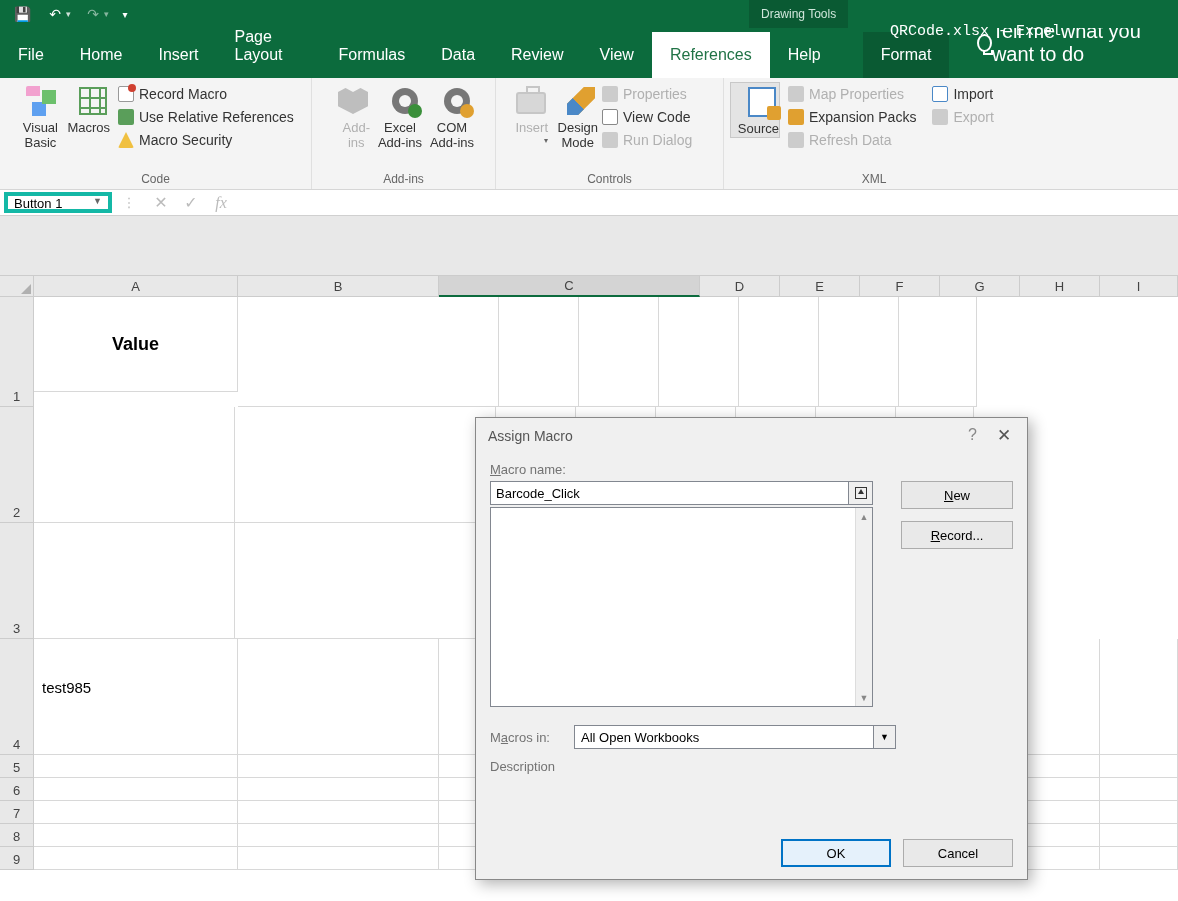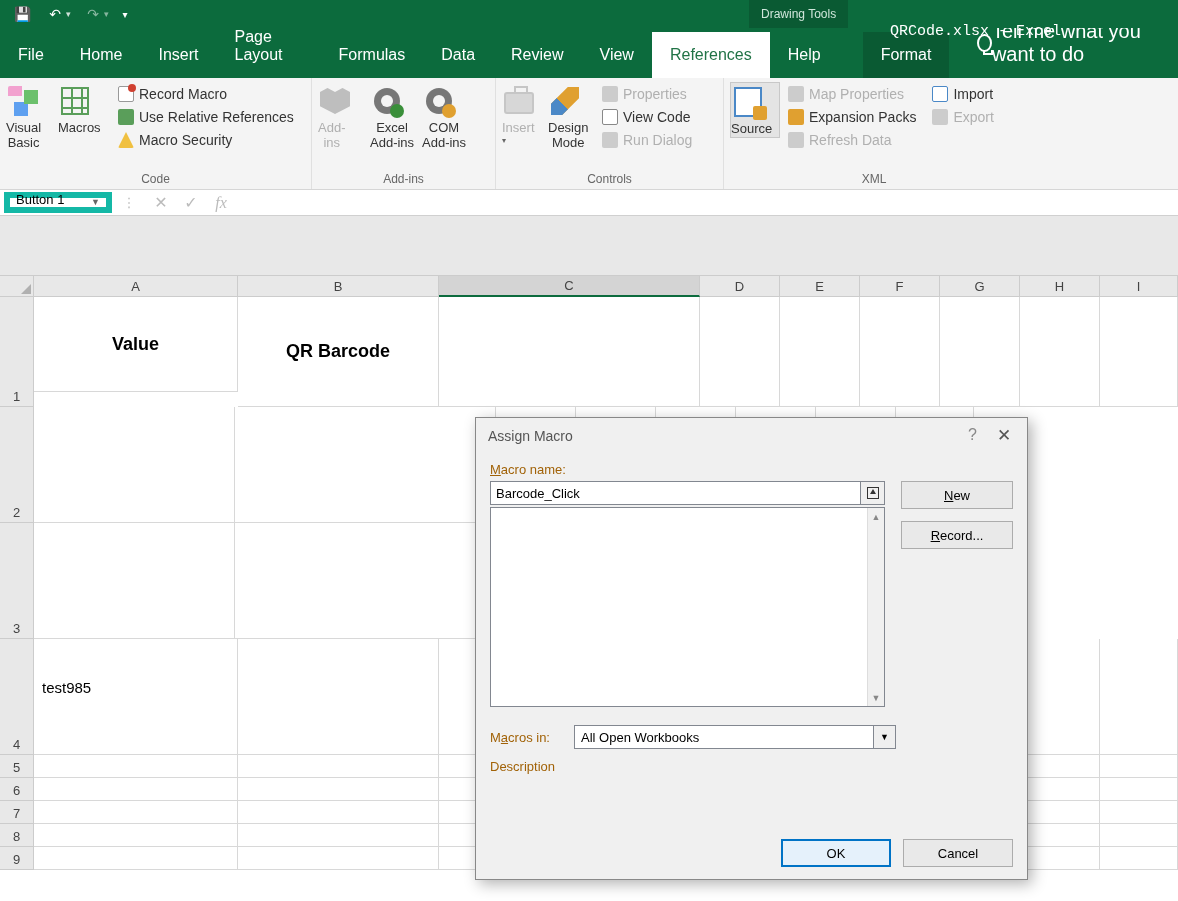--- a/index.html
+++ b/index.html
@@ -21,32 +21,32 @@
 .tab.format { margin-left:24px; }
 .tellme { display:flex; align-items:center; color:#fff; font-size:20px; margin-left:28px; padding-bottom:12px;}
 .bulb-icon { width:18px;height:18px;border:2px solid #fff;border-radius:50%;position:relative;}
 .bulb-icon::after{content:"";position:absolute;bottom:-5px;left:4px;width:6px;height:3px;border:2px solid #fff;border-top:none;}
 
 
 .ribbon { height:112px; background:#f4f4f4; border-bottom:1px solid #d6d6d6; display:flex; }
 .grp { border-right:1px solid #e0e0e0; display:flex; flex-direction:column; height:100%; }
 .grp-body { flex:1; display:flex; align-items:flex-start; padding:4px 6px 0; }
 .grp-label { text-align:center; font-size:12px; color:#666; padding-bottom:3px; }
-.big-btn { display:flex; flex-direction:column; align-items:flex-start; width:52px; padding-top:2px; font-size:13px; color:#333; text-align:center; line-height:1.15;}
+.big-btn { display:flex; flex-direction:column; align-items:flex-end; width:52px; padding-top:2px; font-size:13px; color:#333; text-align:center; line-height:1.15;}
 .big-btn.disabled { color:#b0b0b0; }
 .btn-icon { width:34px; height:34px; margin-bottom:3px; display:flex;align-items:center;justify-content:center;}
 .stack { display:flex; flex-direction:column; gap:3px; padding-top:2px;}
 .small-btn { display:flex; align-items:center; gap:5px; font-size:14px; color:#333; padding:2px 4px; white-space:nowrap;}
 .small-btn.disabled { color:#b0b0b0; }
 .sq-icon { width:16px;height:16px;background:#999;border-radius:2px;flex-shrink:0;}
 .arrow-dn { font-size:8px; color:#666; text-align:center;}
 
 
 .fbar { height:26px; border-bottom:1px solid #d0d0d0; display:flex; align-items:stretch; background:#fff;}
-.name-box { width:108px; border:6px solid #14b8a6; margin:2px 0 2px 4px; display:flex; align-items:flex-end; padding:0 6px; font-size:13px; justify-content:space-between;}
+.name-box { width:108px; border:4px solid #14b8a6; margin:2px 0 2px 4px; display:flex; align-items:flex-start; padding:0 6px; font-size:13px; justify-content:space-between;}
 .name-drop { font-size:9px; color:#666;}
 .fb-sep { width:34px; display:flex;align-items:center;justify-content:center;color:#bbb;}
 .fb-btn { width:30px; display:flex; align-items:center; justify-content:center; color:#bbb; font-size:16px;}
 .fb-input { flex:1; border:none; }
 
 
 .blank-strip { height:60px; background:#e8e8e8; border-bottom:1px solid #ccc;}
 
 
 .sheet-wrap { position:relative; }
@@ -63,23 +63,23 @@
 .cell.val { font-size:15px; align-items:flex-start; padding-top:40px;}
 .thin-row .cell { border-bottom:1px solid #d8d8d8;}
 
 
 .wA{width:204px;} .wB{width:201px;} .wC{width:261px;} .wD{width:80px;} .wE{width:80px;} .wF{width:80px;} .wG{width:80px;} .wH{width:80px;} .wI{width:78px;}
 .dialog { position:absolute; left:475px; top:417px; width:553px; height:463px; background:#f0f0f0; border:1px solid #888; box-shadow:4px 4px 14px rgba(0,0,0,.3); font-size:13px;}
 .dlg-title { height:36px; display:flex; align-items:center; padding:0 12px; color:#555; font-size:14px; position:relative;}
 .dlg-help { position:absolute; right:50px; top:8px; color:#888; font-size:16px;}
 .dlg-close { position:absolute; right:12px; top:6px; width:22px;height:22px; display:flex;align-items:center;justify-content:center; color:#555; font-size:17px;}
 .dlg-body { padding:4px 14px 10px; }
-.dlg-label { font-size:13px; color:#a16207; margin:4px 0 4px; }
+.dlg-label { font-size:13px; color:#737373; margin:4px 0 4px; }
 .dlg-label u{text-decoration:underline;}
-.macro-row { display:flex; gap:16px; align-items:flex-start;}
+.macro-row { display:flex; gap:28px; align-items:flex-start;}
 .macro-left { flex:1; }
 .name-input-row { display:flex; }
 .name-input { flex:1; height:24px; border:1px solid #828790; background:#fff; padding:0 5px; font-size:13px;}
 .name-go { width:24px; height:24px; border:1px solid #828790; border-left:none; background:#efefef; display:flex;align-items:center;justify-content:center;}
 .arrow-up-box{width:12px;height:12px;border:1px solid #333;position:relative;}
 .arrow-up-box::after{content:"";position:absolute;left:2px;top:1px;width:0;height:0;border-left:3px solid transparent;border-right:3px solid transparent;border-bottom:5px solid #333;}
 .macro-list { margin-top:2px; height:200px; border:1px solid #828790; background:#fff; position:relative;}
 .macro-scroll { position:absolute; right:0; top:0; bottom:0; width:17px; background:#f0f0f0; border-left:1px solid #ddd;}
 .scroll-up,.scroll-dn{height:17px;display:flex;align-items:center;justify-content:center;font-size:9px;color:#888;}
 .scroll-dn{position:absolute;bottom:0;width:100%;}
@@ -317,21 +317,20 @@
       <div class="ch wE">E</div>
       <div class="ch wF">F</div>
       <div class="ch wG">G</div>
       <div class="ch wH">H</div>
       <div class="ch wI">I</div>
   </div>
   <div class="rows" id="rows-slot">
       <div class="row">
         <div class="rh" style="height: 110px;">1</div>
         <div class="cell wA hdr" style="height: 95px;">Value</div>
-        <div class="cell wB hdr" style="height: 110px;">QR Barcode</div>
         <div class="cell wC" style="height: 110px;"></div>
         <div class="cell wD" style="height: 110px;"></div>
         <div class="cell wE" style="height: 110px;"></div>
         <div class="cell wF" style="height: 110px;"></div>
         <div class="cell wG" style="height: 110px;"></div>
         <div class="cell wH" style="height: 110px;"></div>
         <div class="cell wI" style="height: 110px;"></div>
       </div>
       <div class="row">
         <div class="rh" style="height: 116px;">2</div>

